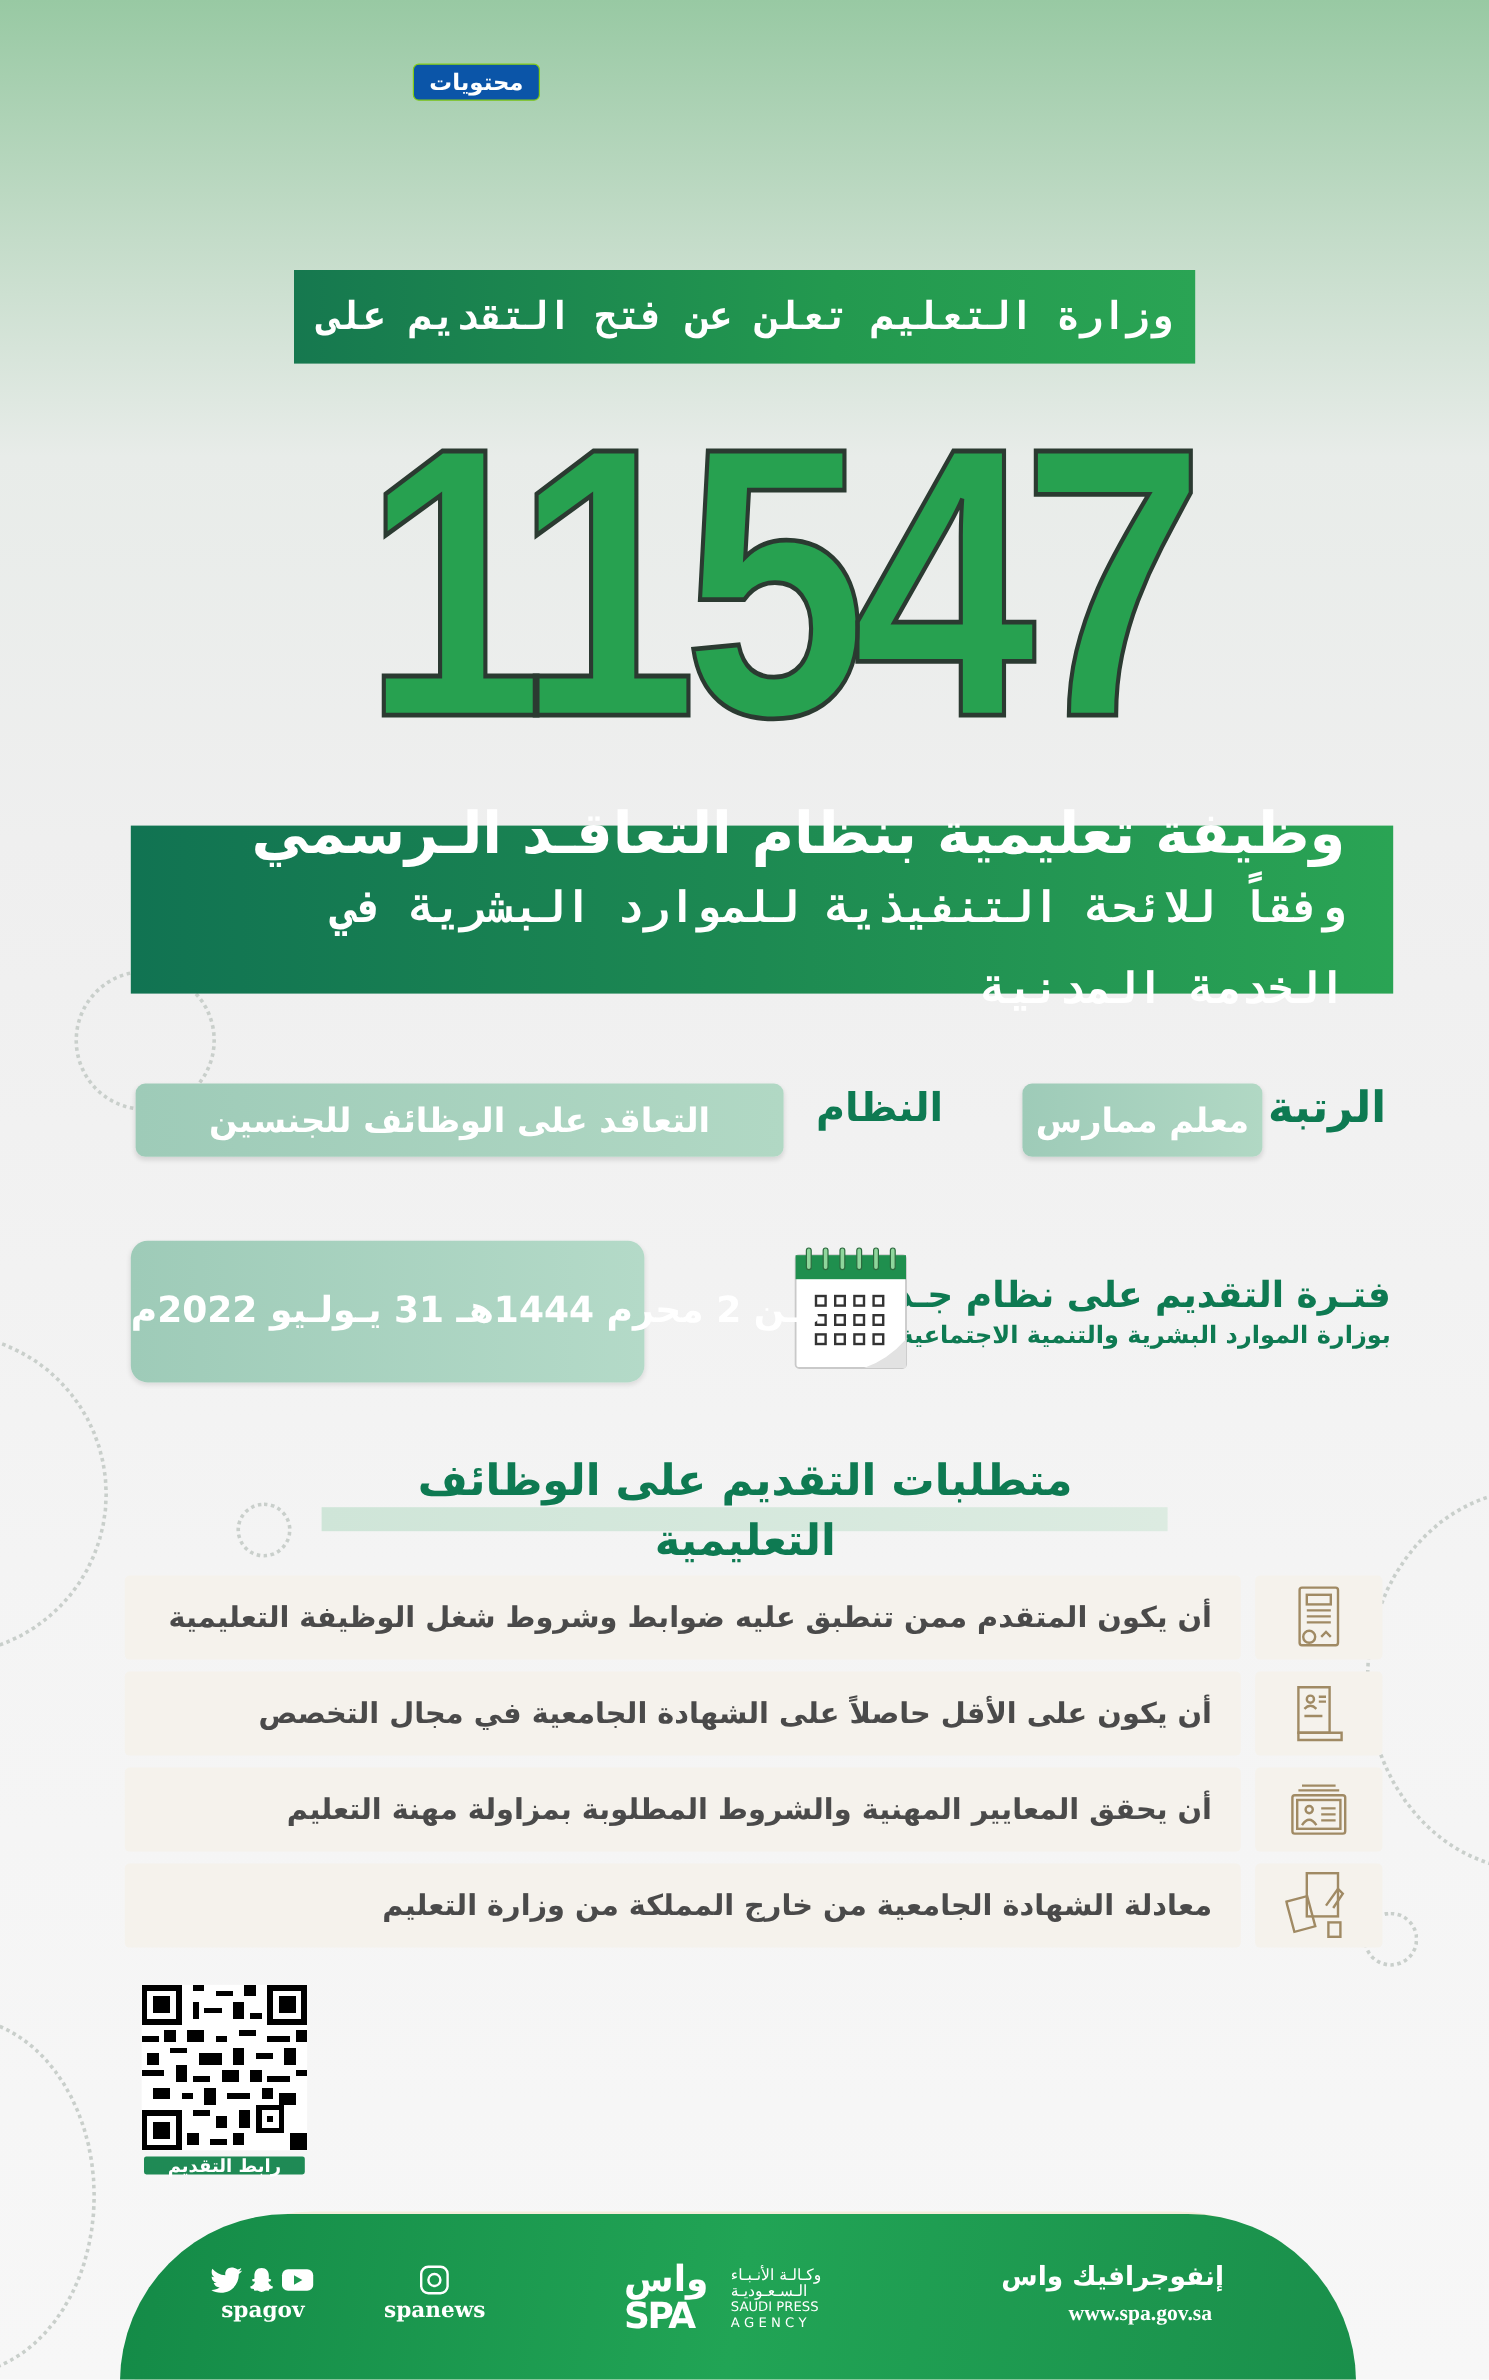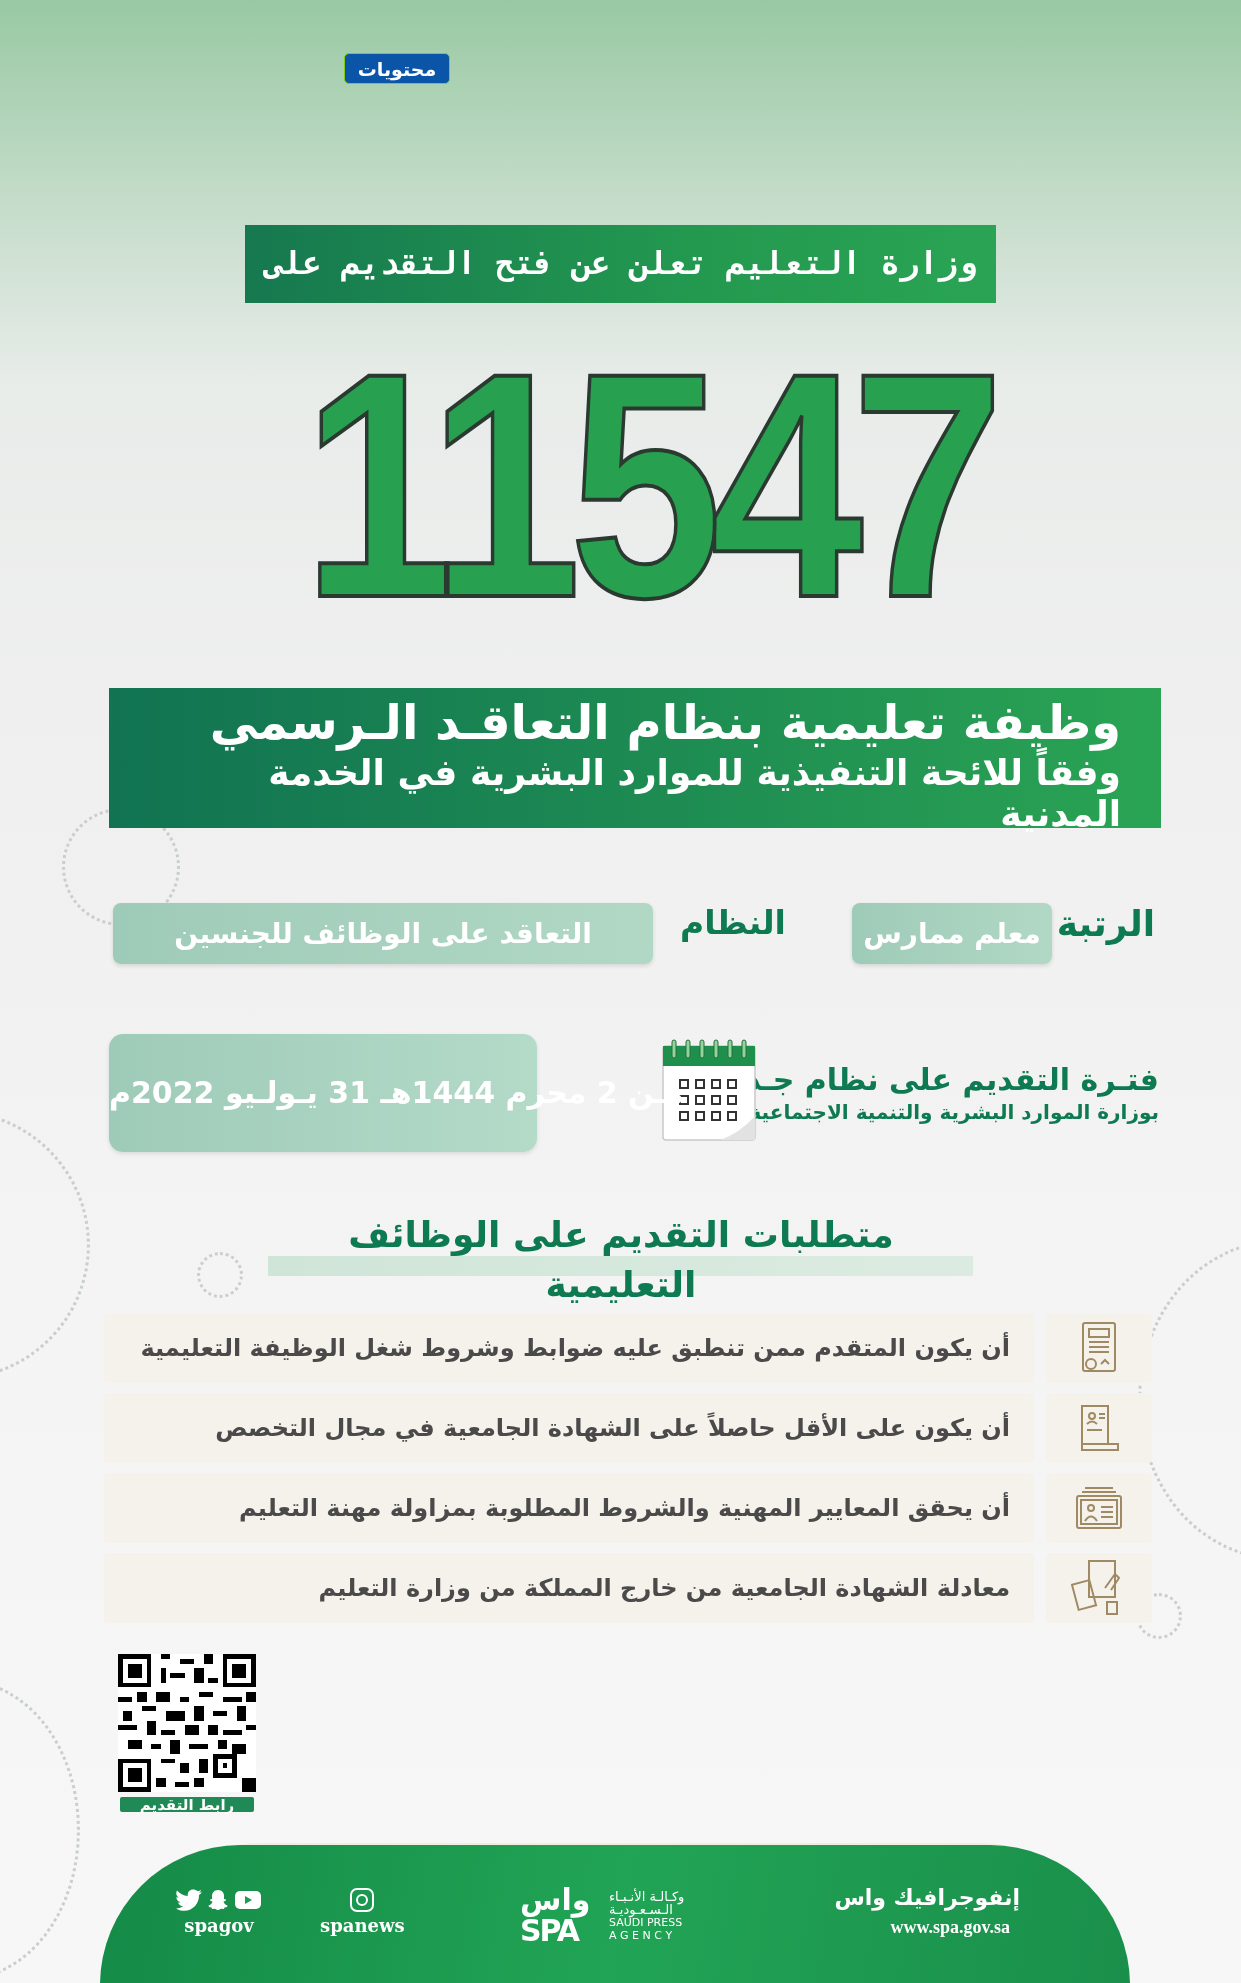--- a/index.html
+++ b/index.html
@@ -42,21 +42,21 @@
   }
 
   
   .subtitle-block {
     left: 109px; top: 688px; width: 1052px; height: 140px;
     background: linear-gradient(90deg, #117352 0%, #1d8a52 50%, #2aa454 100%);
     color: #fff; padding: 10px 40px 0 40px;
     display: flex; flex-direction: column; justify-content: center; align-items: flex-end;
   }
   .subtitle-block .line1 { font-size: 48px; font-weight: bold; line-height: 60px; text-align: right; width: 100%; }
-  .subtitle-block .line2 { font-size: 36px; font-weight: bold; line-height: 41px; text-align: right; width: 100%; }
+  .subtitle-block .line2 { font-size: 36px; font-weight: bold; line-height: 68px; text-align: right; width: 100%; font-family: Liberation Mono, monospace; }
 
   
   .label-green { color: #0e7a52; font-weight: bold; }
   .rank-label { right: 86px; top: 903px; font-size: 36px; }
   .system-label { left: 680px; top: 903px; font-size: 33px; }
   .pill {
     background: linear-gradient(90deg, #9ecbb8 0%, #b1d8c4 100%);
     border-radius: 8px; color: #fff; font-weight: bold;
     display: flex; align-items: center; justify-content: center;
     box-shadow: 0 2px 4px rgba(0,0,0,0.12);

